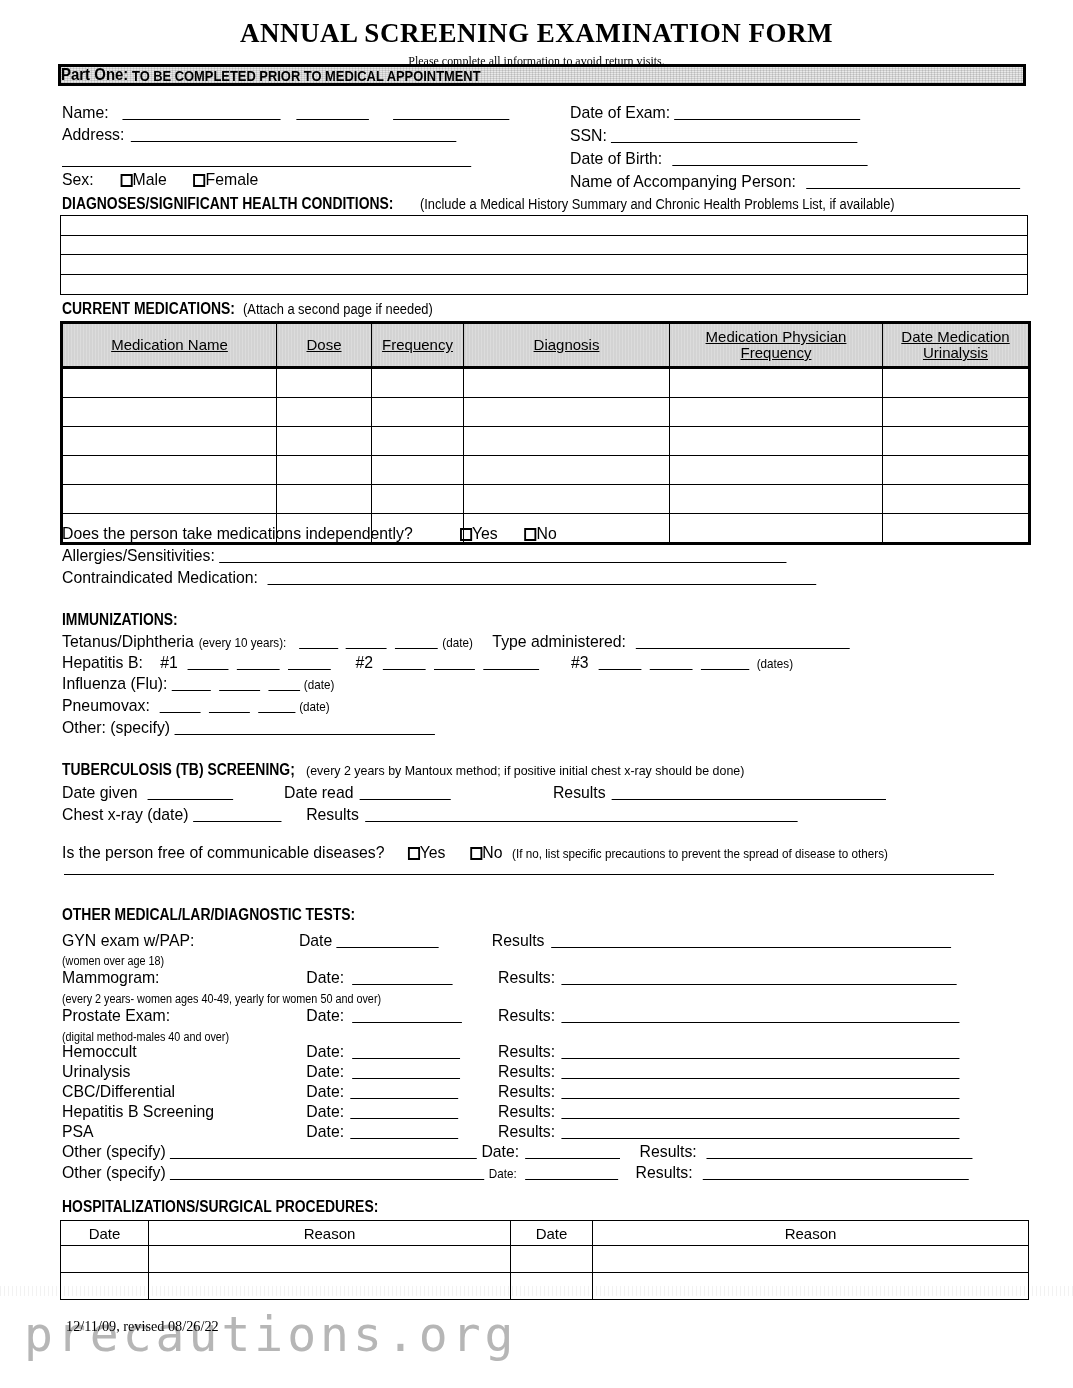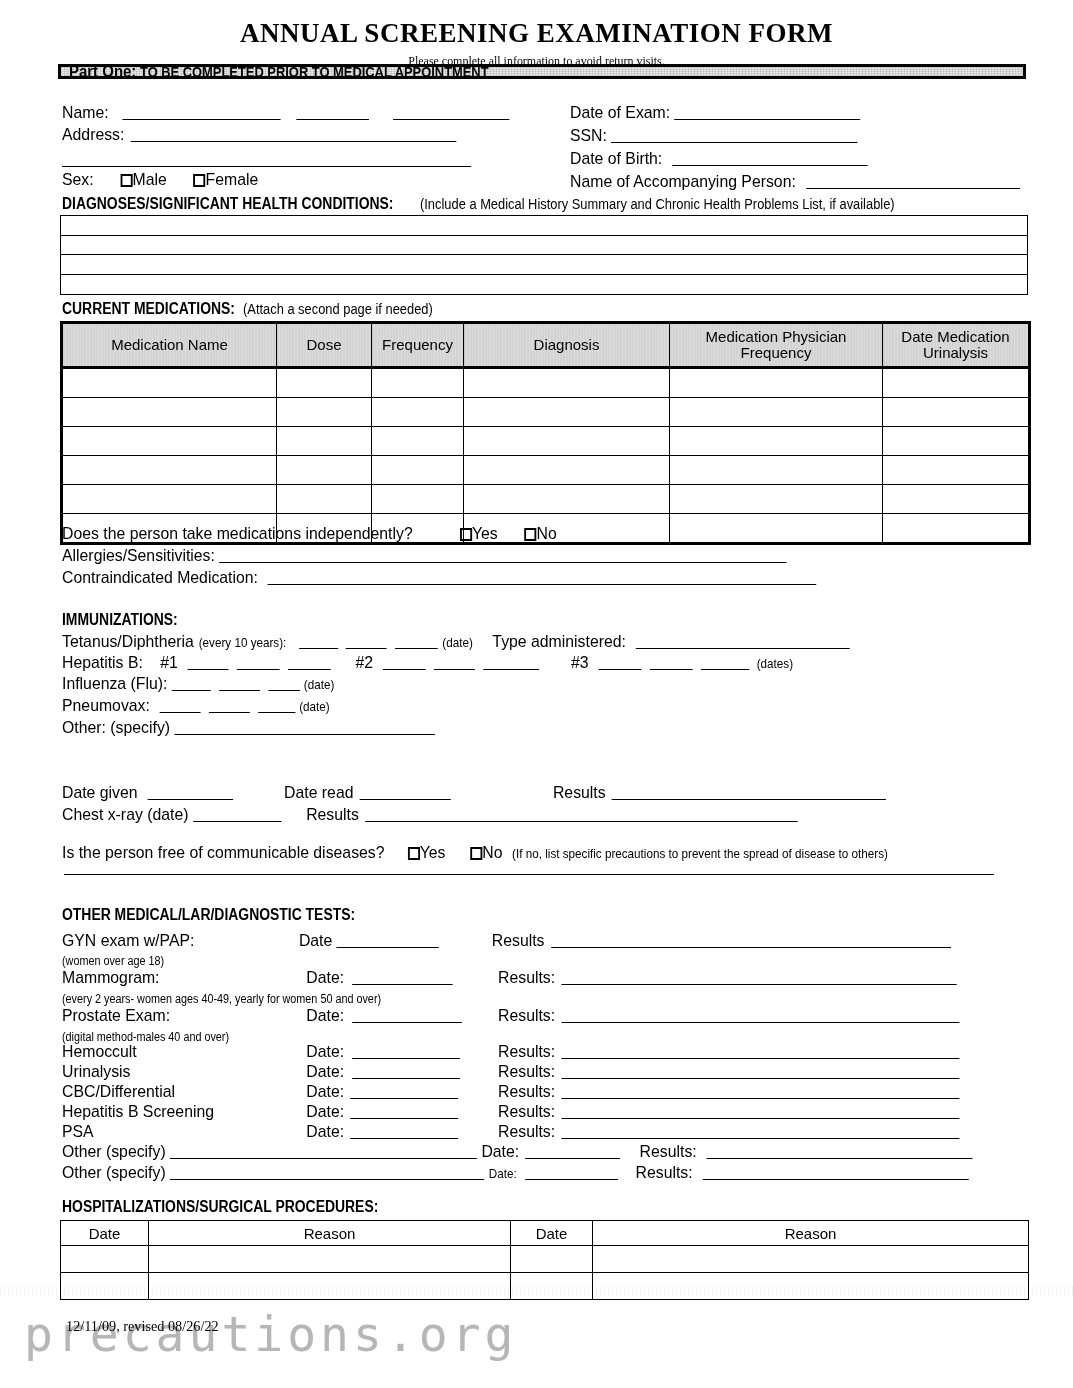--- a/index.html
+++ b/index.html
@@ -38,30 +38,30 @@
     margin: 4px 0 0 0;
     transform: scaleX(0.92);
   }
 
   
   .partbar {
     position: absolute;
     left: 58px;
     top: 64px;
     width: 968px;
-    height: 15px;
+    height: 22px;
     border: 3px solid #000;
     background:
       repeating-linear-gradient(0deg, rgba(0,0,0,0.11) 0px, rgba(0,0,0,0.11) 1px, rgba(255,255,255,0) 1px, rgba(255,255,255,0) 2px),
       repeating-linear-gradient(90deg, rgba(0,0,0,0.10) 0px, rgba(0,0,0,0.10) 1px, rgba(255,255,255,0) 1px, rgba(255,255,255,0) 3px),
       #e9e9e9;
     box-sizing: border-box;
     display: flex;
     align-items: center;
-    padding-left: 8px;
+    padding-left: 0;
   }
   .partbar .pone {
     font-weight: bold;
     font-size: 17px;
     transform: scaleX(0.88);
     transform-origin: left center;
     white-space: nowrap;
   }
   .partbar .ptxt {
     font-weight: bold;
@@ -155,21 +155,21 @@
     font-weight: normal;
     font-size: 15px;
     height: 40px;
     vertical-align: middle;
     line-height: 1.05;
   }
   #medtable td {
     border: 1.2px solid #000;
     height: 26px;
   }
-  #medtable tr.hdr th { border-bottom: 3px solid #000; }
+  #medtable tr.hdr th { border-bottom: 3px solid #000; text-decoration: underline; }
 
   
   .trow {
     position: absolute;
     white-space: nowrap;
     font-size: 17px;
     transform: scaleX(0.93);
     transform-origin: left center;
   }
   .small {
@@ -436,20 +436,24 @@
     <span class="ulthin" style="width:44px; margin-left:4px;"></span>
     <span class="ulthin" style="width:40px; margin-left:4px;"></span>
     <span class="small">(date)</span>
   </div>
 
   <div class="trow" style="left:62px; top:718px;">
     <span>Other: (specify)</span>
     <span class="ulthin" style="width:280px;"></span>
   </div>
 
+  <div style="position:absolute; left:62px; top:761px;">
+    <span class="shead">TUBERCULOSIS (TB) SCREENING;</span>
+    <span class="sheadnote" style="font-size:13.5px; margin-left:-28px;">(every 2 years by Mantoux method; if positive initial chest x-ray should be done)</span>
+  </div>
 
   <div class="trow" style="left:62px; top:783px;">
     <span>Date given</span>
     <span class="ulthin" style="width:92px; margin-left:6px;"></span>
     <span style="margin-left:50px;">Date read</span>
     <span class="ulthin" style="width:98px; margin-left:2px;"></span>
     <span style="margin-left:105px;">Results</span>
     <span class="ulthin" style="width:295px; margin-left:2px;"></span>
   </div>
 

